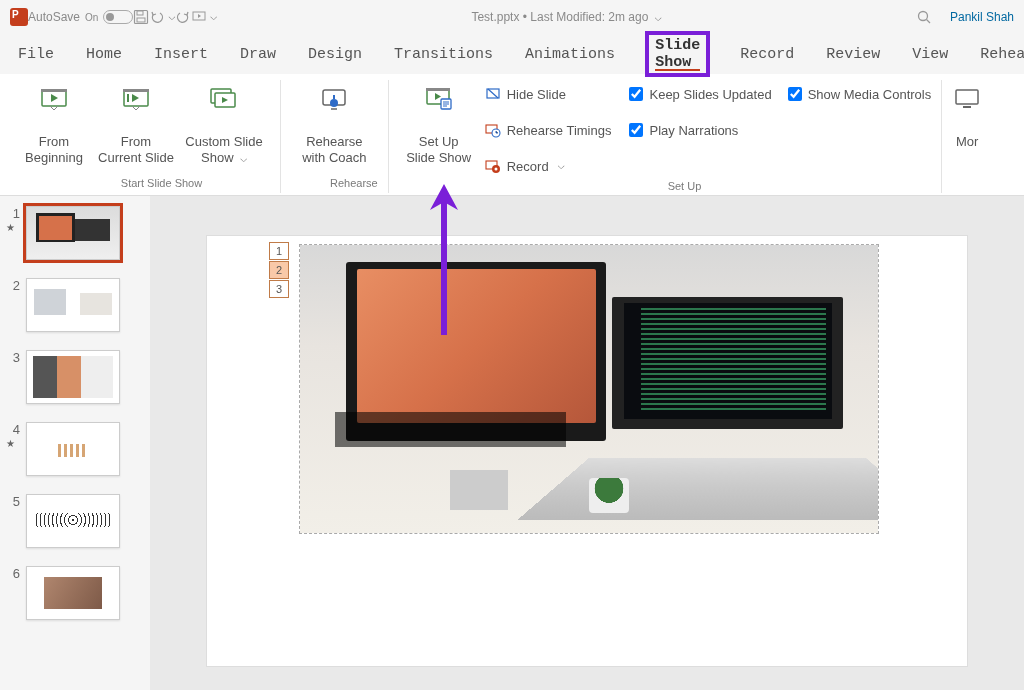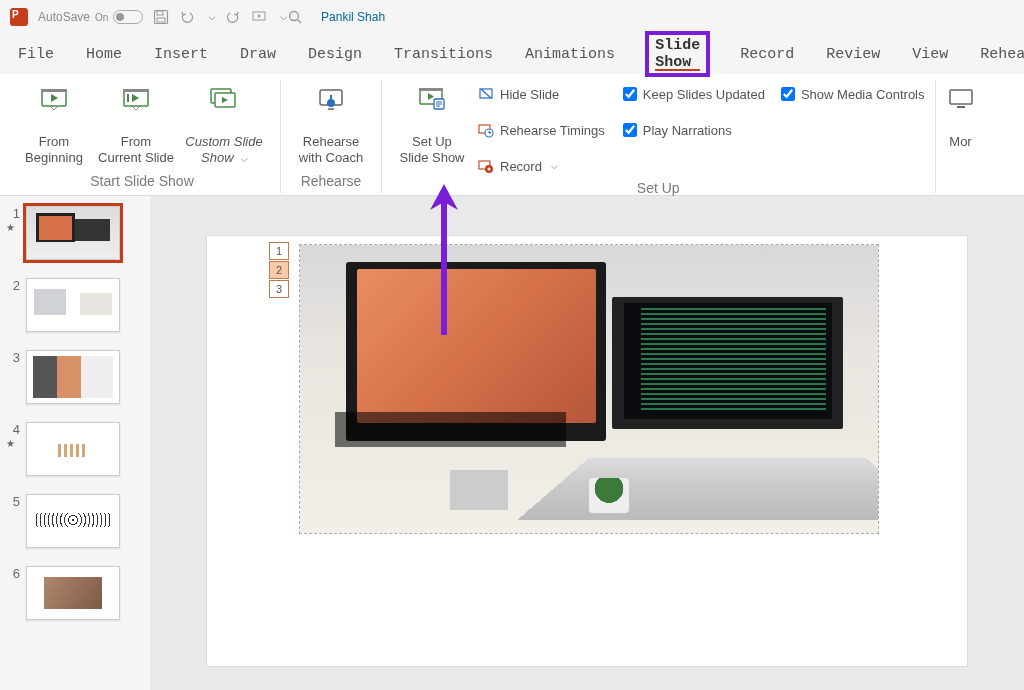--- a/index.html
+++ b/index.html
@@ -1,45 +1,45 @@
 <!DOCTYPE html>
 <html><head>
 <meta charset="utf-8">
 <style>
   * { box-sizing: border-box; margin: 0; padding: 0; font-family: "Segoe UI", Arial, sans-serif; }
   body { width: 1024px; height: 690px; background: #f5f5f5; overflow: hidden; color: #444; font-size: 13px; }
 
   
   .titlebar { height: 34px; display: flex; align-items: center; padding: 0 10px; color: #8a8a8a; font-size: 12px; }
-  .tb-left { display: flex; align-items: center; gap: 10px; }
+  .tb-left { display: flex; align-items: center; }
   .pp-logo { width: 18px; height: 18px; background: #c43e1c; border-radius: 3px; position: relative; }
   .pp-logo::after { content: "P"; color: #fff; font-weight: bold; font-size: 10px; position: absolute; left: 2px; top: 1px; }
   .autosave { display: flex; align-items: center; gap: 5px; }
   .toggle { width: 30px; height: 14px; border: 1px solid #aaa; border-radius: 7px; position: relative; display: inline-block;}
   .toggle::after { content: ""; width: 8px; height: 8px; border-radius: 50%; background: #999; position: absolute; left: 2px; top: 2px; }
   .tb-icon { width: 16px; height: 16px; display: inline-flex; align-items: center; justify-content: center; color: #999; }
   .tb-center { flex: 1; text-align: center; color: #8a8a8a; }
   .tb-right { display: flex; align-items: center; gap: 18px; }
 
   
   .menubar { height: 40px; display: flex; align-items: center; gap: 28px; padding: 0 16px; color: #555; font-size: 15px; }
   .menu-item { cursor: pointer; padding: 4px 2px; font-family: Liberation Mono, monospace; }
   .menu-highlight { border: 4px solid #7a1fd8; padding: 2px 6px; font-weight: 600; color: #333; position: relative; }
   .menu-highlight::after { content: ""; position: absolute; left: 6px; right: 6px; bottom: 2px; height: 2px; background: #c43e1c; }
 
   
   .ribbon { background: #fff; border-bottom: 1px solid #ddd; height: 122px; display: flex; padding: 6px 4px 2px 4px; }
   .group { display: flex; flex-direction: column; align-items: center; padding: 0 10px; border-right: 1px solid #e3e3e3; }
   .group:last-child { border-right: none; }
   .group-body { flex: 1; display: flex; align-items: flex-start; gap: 2px; }
-  .group-label { font-size: 14px; color: #7a7a7a; padding: 2px 0 4px 0; }
+  .group-label { font-size: 11px; color: #7a7a7a; padding: 2px 0 4px 0; margin-left: 39px; }
   .big-btn { display: flex; flex-direction: column; align-items: center; justify-content: flex-start; width: 80px; text-align: center; font-size: 13px; color: #555; cursor: pointer; padding: 4px 0; gap: 2px;}
   .big-btn svg { width: 32px; height: 32px; }
   .big-btn .lbl { line-height: 1.25; margin-top: 16px; }
-  .cust-btn { width: 92px; font-style: italic; }
+  .cust-btn { width: 92px; }
   .small-col { display: flex; flex-direction: column; gap: 12px; padding-top: 2px;}
   .small-row { display: flex; align-items: center; gap: 6px; font-size: 13px; color: #555; cursor: pointer; height: 24px;}
   .small-row svg { width: 16px; height: 16px; }
   .chk { display: flex; align-items: center; gap: 6px; font-size: 13px; color: #555; height: 24px;}
   .chk input { width: 14px; height: 14px; }
   .chev { font-size: 9px; color: #777; margin-left: 3px;}
 
   
   .work { display: flex; height: calc(690px - 34px - 40px - 122px); }
   .thumbs { width: 150px; background: #f5f5f5; padding: 10px 6px; overflow: hidden; }
@@ -113,20 +113,23 @@
           <path d="M13 3 L12 6 L9 5" fill="none" stroke="#999" stroke-width="1.3"></path>
         </svg>
     </span>
     <span class="tb-icon">
       <svg viewBox="0 0 16 16">
           <rect x="2" y="3" width="12" height="8" fill="none" stroke="#999"></rect>
           <path d="M7 5 L10 7 L7 9 Z" fill="#999"></path>
         </svg>
     </span>
     <span class="chev">⌵</span>
+  </div>
+  <div class="tb-center">
+    <span>Test.pptx</span><span> • </span><span>Last Modified: 2m ago</span> <span class="chev">⌵</span>
   </div>
   <div class="tb-right">
     <span class="tb-icon">
       <svg viewBox="0 0 16 16">
           <circle cx="7" cy="7" r="4.5" fill="none" stroke="#999" stroke-width="1.3"></circle>
           <path d="M10.5 10.5 L14 14" stroke="#999" stroke-width="1.3"></path>
         </svg>
     </span>
     <span style="color:#0369a1;">Pankil Shah</span>
   </div>

